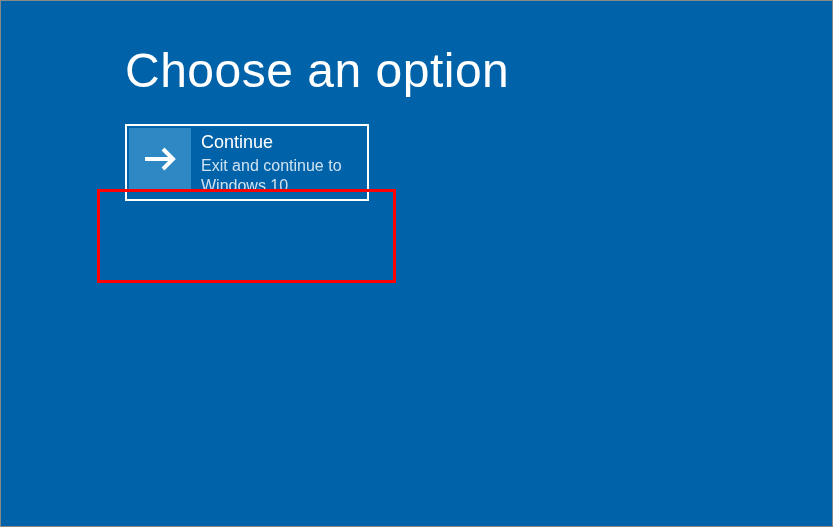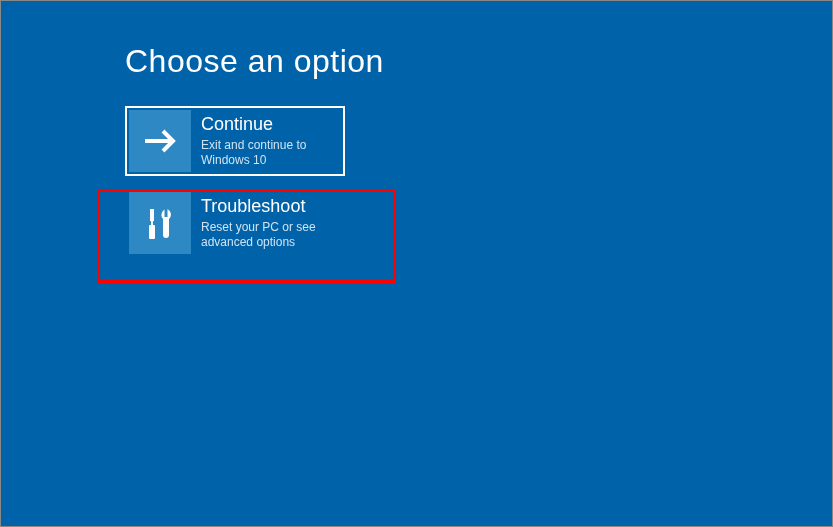--- a/index.html
+++ b/index.html
@@ -14,34 +14,34 @@
       font-family: "Segoe UI Light", "Segoe UI", Arial, sans-serif;
       color: #ffffff;
       border: 1px solid #888;
       position: relative;
       overflow: hidden;
     }
     .container {
       padding: 42px 0 0 124px;
     }
     .title {
-      font-size: 32px;
+      font-size: 48px;
       font-weight: 300;
       margin-bottom: 26px;
       letter-spacing: 0.5px;
     }
     .options {
       display: flex;
       flex-direction: column;
       gap: 12px;
     }
     .option {
       display: flex;
       align-items: flex-start;
-      width: 220px;
+      width: 244px;
       padding: 4px;
       cursor: pointer;
       position: relative;
     }
     .option.selected {
       border: 2px solid #ffffff;
       padding: 2px;
     }
     .option .icon-tile {
       width: 62px;
@@ -56,21 +56,21 @@
       padding: 4px 0 0 10px;
       display: flex;
       flex-direction: column;
     }
     .option .label {
       font-size: 18px;
       font-weight: 300;
       line-height: 1.2;
     }
     .option .desc {
-      font-size: 12px;
+      font-size: 16px;
       font-weight: 400;
       color: #cfe3f2;
       margin-top: 2px;
       line-height: 1.3;
     }
     .highlight-box {
       position: absolute;
       border: 3px solid #ff0000;
       pointer-events: none;
     }
@@ -88,35 +88,18 @@
         <svg width="42" height="42" viewBox="0 0 42 42" fill="none">
           <path d="M6 21 H34 M24 11 L34 21 L24 31" stroke="#ffffff" stroke-width="4" stroke-linecap="butt" stroke-linejoin="miter" fill="none"></path>
         </svg>
       </div>
       <div class="text">
         <span class="label">Continue</span>
         <span class="desc">Exit and continue to Windows 10</span>
       </div>
     </div>
 
-    <div class="option">
-      <div class="icon-tile">
-        <svg width="40" height="40" viewBox="0 0 40 40" fill="#ffffff">
-
-          <rect x="10" y="6" width="4" height="12"></rect>
-          <rect x="11" y="18" width="2" height="4"></rect>
-          <rect x="9" y="22" width="6" height="14" rx="1"></rect>
-
-          <path d="M27 6 a6 6 0 0 0 -4 10 v16 a3 3 0 0 0 6 0 v-16 a6 6 0 0 0 -2 -10 v7 h-2 v-7 z" fill="#ffffff"></path>
-          <rect x="24.5" y="6" width="3" height="8" fill="#2e88c4"></rect>
-        </svg>
-      </div>
-      <div class="text">
-        <span class="label">Troubleshoot</span>
-        <span class="desc">Reset your PC or see advanced options</span>
-      </div>
-    </div>
 
 
   </div>
 </div>
 
 <div class="highlight-box" style="top:188px;left:96px;width:299px;height:94px;"></div>
 
 </body></html>

